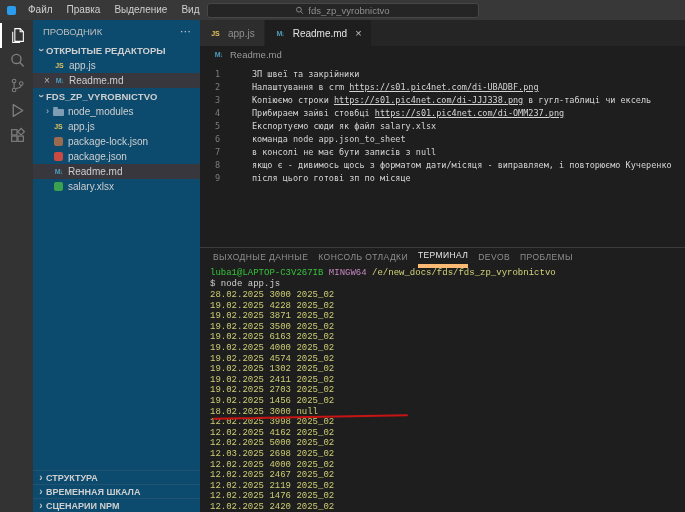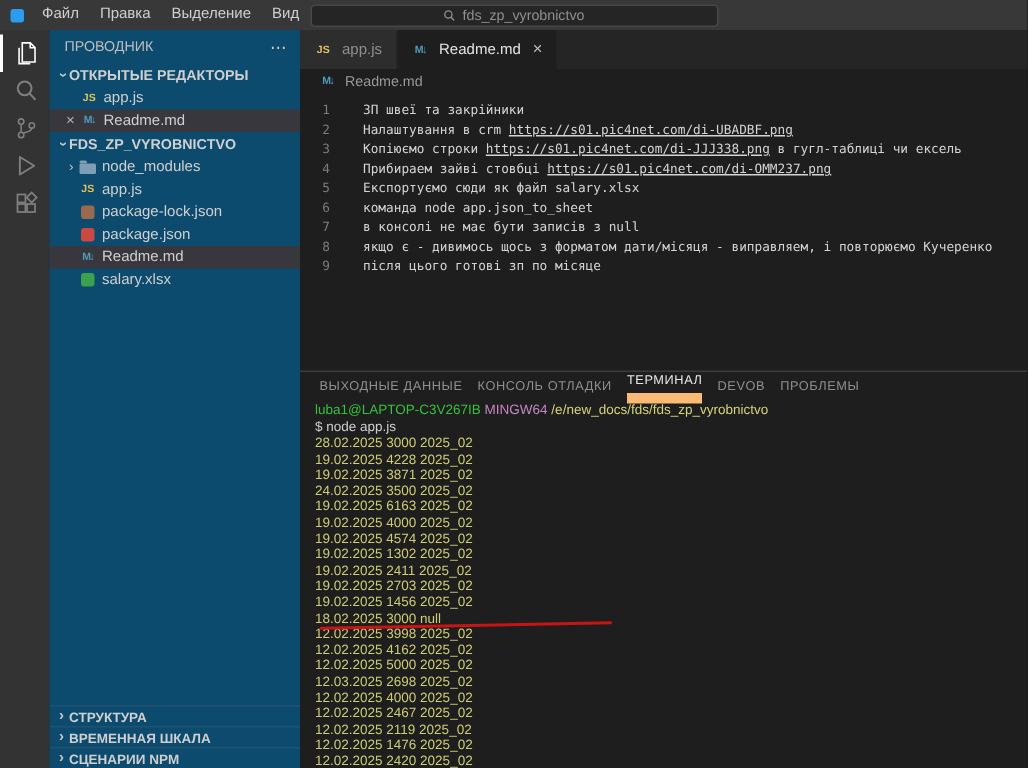--- a/index.html
+++ b/index.html
@@ -42,27 +42,27 @@
 .fi-folder::after{content:"";position:absolute;top:1.5px;left:1px;width:5px;height:2px;background:#7f9eb6;border-radius:1px}
 .editor-col{flex:1;display:flex;flex-direction:column;min-width:0;background:#1e1e1e}
 .tabbar{height:26px;background:#252526;display:flex;flex:none}
 .tab{display:flex;align-items:center;gap:3px;padding:0 9px;font-size:10px;background:#2d2d2d;color:#8f8f8f;border-right:1px solid #252526;white-space:nowrap}
 .tab.active{background:#1e1e1e;color:#e4e4e4}
 .tab-close{margin-left:5px;color:#c0c0c0;font-size:11px;line-height:1}
 .breadcrumb{height:16px;display:flex;align-items:center;padding-left:12px;color:#9a9a9a;font-size:9.5px;background:#1e1e1e;flex:none;gap:2px}
 .code{height:185px;flex:none;overflow:hidden;font-family:"DejaVu Sans Mono","Liberation Mono",monospace;font-size:8.5px;padding-top:6px}
 .code-line{display:flex;line-height:13px;white-space:pre}
 .gutter{width:30px;text-align:right;padding-right:10px;color:#7c7c7c;flex:none}
-.ltext{color:#d4d4d4;white-space:pre;margin-left:12px}
+.ltext{color:#d4d4d4;white-space:pre;margin-left:22px}
 .lnk{text-decoration:underline}
 .panel{flex:1;border-top:1px solid #3c3c3c;display:flex;flex-direction:column;min-height:0;background:#1e1e1e}
 .panel-tabs{height:18px;display:flex;align-items:center;gap:10px;padding-left:13px;flex:none}
 .panel-tab{font-size:8.5px;letter-spacing:.4px;color:#8f8f8f;text-transform:uppercase;line-height:17px;white-space:nowrap}
-.panel-tab.active{color:#e7e7e7;border-bottom:7px solid #fdba74}
-.terminal{flex:1;font-family:Liberation Sans, sans-serif;font-size:9px;padding:2px 0 0 10px;overflow:hidden}
+.panel-tab.active{color:#e7e7e7;border-bottom:4px solid #fdba74}
+.terminal{flex:1;font-family:Liberation Mono, monospace;font-size:9px;padding:2px 0 0 10px;overflow:hidden}
 .t-line{line-height:11px;white-space:pre}
 .t-green{color:#35c13a}
 .t-mag{color:#c586c0}
 .t-yel{color:#d3d37a}
 .t-white{color:#cfcfcf}
 .t-row{line-height:10.6px;color:#cdcd74;white-space:pre}
 .red-line{position:absolute;left:213px;top:416px;width:195px;height:2px;background:#c81414;transform:rotate(-1.1deg);border-radius:2px;z-index:9}
 </style>
 </head>
 <body>
@@ -230,21 +230,21 @@
             <span class="panel-tab">DEVOB</span>
             <span class="panel-tab">ПРОБЛЕМЫ</span>
           </div>
         <div class="terminal">
           <div class="t-line"><span class="t-green">luba1@LAPTOP-C3V267IB</span> <span class="t-mag">MINGW64</span> <span class="t-yel">/e/new_docs/fds/fds_zp_vyrobnictvo</span></div>
           <div class="t-line t-white">$ node app.js</div>
           <div id="t-rows">
               <div class="t-row">28.02.2025 3000 2025_02</div>
               <div class="t-row">19.02.2025 4228 2025_02</div>
               <div class="t-row">19.02.2025 3871 2025_02</div>
-              <div class="t-row">24.02.2025 3500 2025_02</div>
+              <div class="t-row">19.02.2025 3500 2025_02</div>
               <div class="t-row">19.02.2025 6163 2025_02</div>
               <div class="t-row">19.02.2025 4000 2025_02</div>
               <div class="t-row">19.02.2025 4574 2025_02</div>
               <div class="t-row">19.02.2025 1302 2025_02</div>
               <div class="t-row">19.02.2025 2411 2025_02</div>
               <div class="t-row">19.02.2025 2703 2025_02</div>
               <div class="t-row">19.02.2025 1456 2025_02</div>
               <div class="t-row">18.02.2025 3000 null</div>
               <div class="t-row">12.02.2025 3998 2025_02</div>
               <div class="t-row">12.02.2025 4162 2025_02</div>

